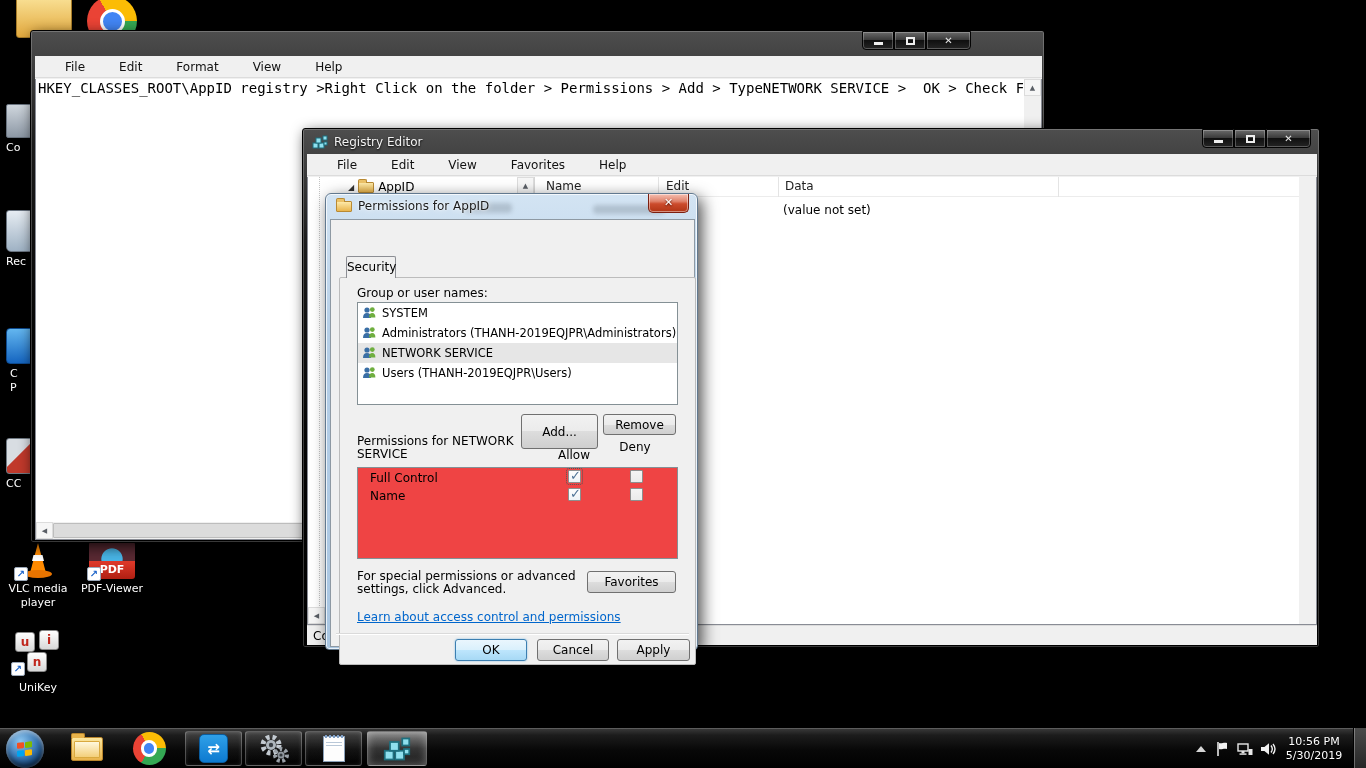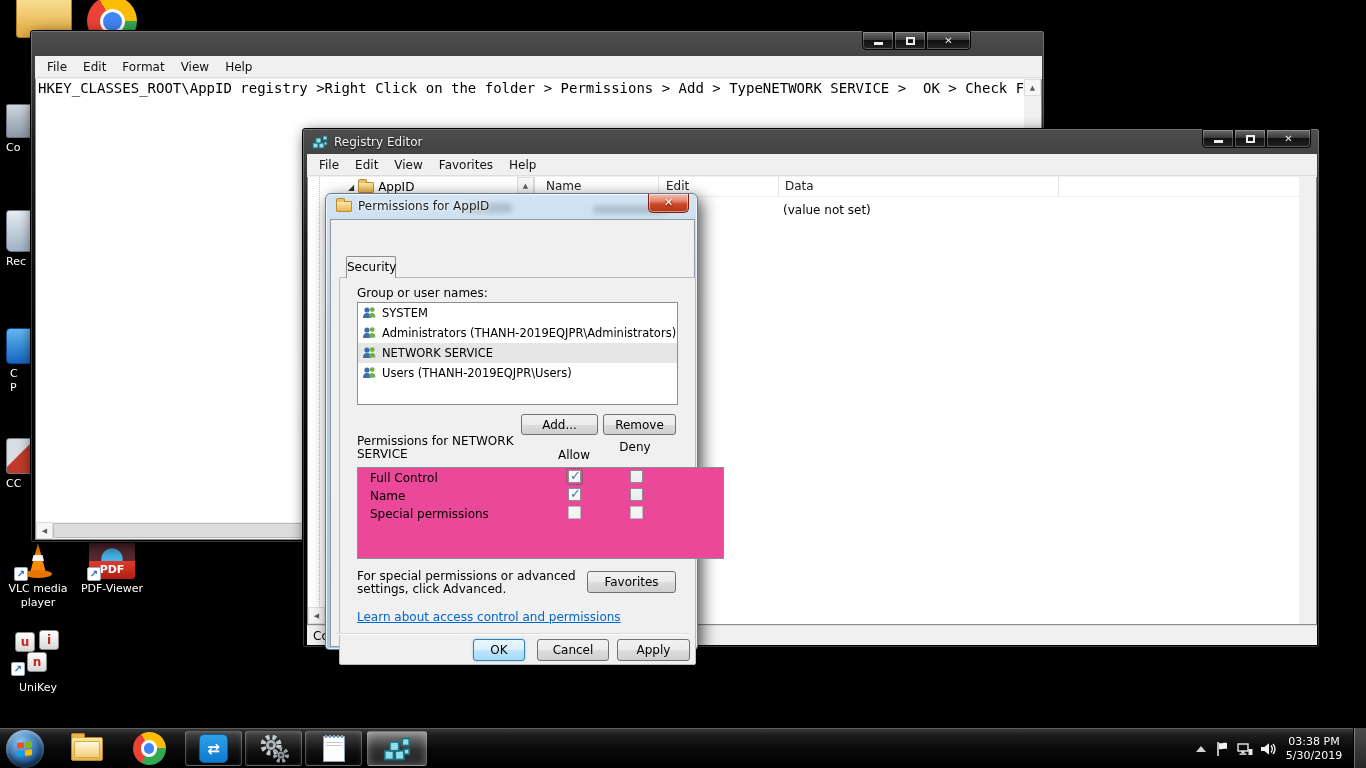--- a/index.html
+++ b/index.html
@@ -33,21 +33,21 @@
             background:linear-gradient(#6a6a6a,#3b3b3b 45%,#101010 50%,#242424);
             border:1px solid #030303; box-shadow:inset 0 0 0 1px rgba(255,255,255,.25);
             color:#e8e8e8; font-size:10px; }
   .capbtn.close { width:45px; border-radius:0 0 4px 0; }
   .capbtn.min   { border-radius:0 0 0 4px; }
   .glyph-min { width:9px; height:3px; background:#eee; margin-top:6px; }
   .glyph-max { width:9px; height:8px; border:2px solid #eee; }
   .client { position:absolute; background:#f0f0f0; }
   .menubar { height:22px; background:#f0f0f0; border-bottom:1px solid #dcdcdc;
              display:flex; align-items:center; padding-left:4px; }
-  .menubar span { padding:3px 8px; color:#111; }
+  .menubar span { padding:3px 8px; color:#111;margin-left:18px; }
 
   
   .sb-track { background:#f0f0f0; }
   .sb-btn { background:#f6f6f6; border:1px solid #dcdcdc; color:#5a5f66;
             display:flex; align-items:center; justify-content:center; font-size:7px; }
   .sb-thumb { background:#dcdcdc; border:1px solid #bdbdbd; border-radius:1px; }
 
   
   #notepad { left:30px; top:30px; width:1015px; height:513px; z-index:2; }
   #notepad .client { left:4px; top:25px; width:1007px; height:484px; }
@@ -114,22 +114,22 @@
   .user-row { height:20px; display:flex; align-items:center; gap:5px; padding-left:4px;
               font-size:11.5px; white-space:nowrap; }
   .user-row.selected { background:#e6e6e6; }
   .btn { position:absolute; font-size:12px; color:#000; text-align:center;
          border:1px solid #707070; border-radius:3px;
          background:linear-gradient(#f2f2f2,#ebebeb 50%,#dddddd 50%,#cfcfcf);
          font-family:inherit; }
   .btn.default { border-color:#3c7fb1;
          background:linear-gradient(#eaf6fd,#d9f0fc 50%,#bee6fd 50%,#a7d9f5);
          box-shadow:0 0 2px #7ab8e0; }
-  .permbox { position:absolute; left:26px; top:247px; width:367px; height:92px;
-             background:#ec4899; border:1px solid #849095; }
+  .permbox { position:absolute; left:26px; top:247px; width:321px; height:92px;
+             background:#ef4444; border:1px solid #849095; }
   .perm-row { position:relative; height:18px; }
   .perm-row .pname { position:absolute; left:12px; top:3px; font-size:12px; }
   .checkbox { position:absolute; top:2px; width:13px; height:13px;
               border:1px solid #8e8f8f; border-radius:1px;
               background:linear-gradient(#f4f4f4,#ebebeb); }
   .checkbox.allow { left:210px; } .checkbox.deny { left:272px; }
   .checkbox.checked { background:linear-gradient(#fdfdfd,#eef3f7); }
   .checkbox.checked:after { content:"✓"; position:absolute; left:1px; top:-3px;
               font-size:13px; font-weight:bold; color:#4f7396; }
   .checkbox.focused { outline:1px dotted #555; outline-offset:1px; }
@@ -389,52 +389,47 @@
         <svg class="usersvg" width="15" height="14" viewBox="0 0 15 14">
             <circle cx="5" cy="4" r="2.6" fill="#3a6ea5"></circle>
             <path d="M1 12 q0-5 4-5 t4 5 z" fill="#3a6ea5"></path>
             <circle cx="10.3" cy="3.6" r="2.4" fill="#6fae3f"></circle>
             <path d="M7 11.5 q0-4.6 3.2-4.6 t3.2 4.6 z" fill="#6fae3f"></path>
           </svg>
         <span>Users (THANH-2019EQJPR\Users)</span>
       </div>
     </div>
 
-    <button class="btn" style="left:190px;top:194px;width:77px;height:21px">Add...</button>
+    <button class="btn" style="left:190px;top:194px;width:77px;height:35px">Add...</button>
     <button class="btn" style="left:272px;top:194px;width:73px;height:21px">Remove</button>
 
     <div class="lbl" style="left:26px;top:215px;width:175px;line-height:13px">Permissions for NETWORK SERVICE</div>
     <div class="lbl" style="left:222px;top:228px;width:42px;text-align:center">Allow</div>
     <div class="lbl" style="left:283px;top:220px;width:42px;text-align:center">Deny</div>
 
     <div class="permbox">
       <div class="perm-row">
         <span class="pname">Full Control</span>
         <span class="checkbox allow focused checked"></span>
         <span class="checkbox deny"></span>
       </div>
       <div class="perm-row">
         <span class="pname">Name</span>
         <span class="checkbox allow checked"></span>
         <span class="checkbox deny"></span>
       </div>
-      <div class="perm-row">
-        <span class="pname">Special permissions</span>
-        <span class="checkbox allow disabled"></span>
-        <span class="checkbox deny disabled"></span>
-      </div>
     </div>
 
     <div class="lbl" style="left:26px;top:350px;width:232px;line-height:13px">For special permissions or advanced settings, click Advanced.</div>
     <button class="btn" style="left:256px;top:351px;width:89px;height:22px">Favorites</button>
 
     <a class="link">Learn about access control and permissions</a>
 
     <div class="dlg-sep"></div>
-    <button class="btn default" style="left:142px;top:419px;width:52px;height:22px">OK</button>
+    <button class="btn default" style="left:124px;top:419px;width:72px;height:22px">OK</button>
     <button class="btn" style="left:206px;top:419px;width:72px;height:22px">Cancel</button>
     <button class="btn" style="left:286px;top:419px;width:73px;height:22px">Apply</button>
   </div>
 </div>
 
 <div id="taskbar">
   <div class="orb">
     <div class="flaggrid">
       <i style="background:#f25022"></i>
         <i style="background:#7fba00"></i>
@@ -494,18 +489,18 @@
       </svg>
     </div>
     <div class="tray-ic">
       <svg width="17" height="16" viewBox="0 0 17 16">
         <path d="M2 6 h3.4 L10 2.2 v11.6 L5.4 10 H2 z" fill="#efefef"></path>
         <path d="M12 4.5 q2.6 3.5 0 7" stroke="#efefef" stroke-width="1.4" fill="none"></path>
         <path d="M14 3 q4 5 0 10" stroke="#efefef" stroke-width="1.4" fill="none"></path>
       </svg>
     </div>
     <div class="clock">
-      <div>03:38 PM</div>
+      <div>10:56 PM</div>
       <div>5/30/2019</div>
     </div>
     <div class="showdesk"></div>
   </div>
 </div>
 
 </body></html>

